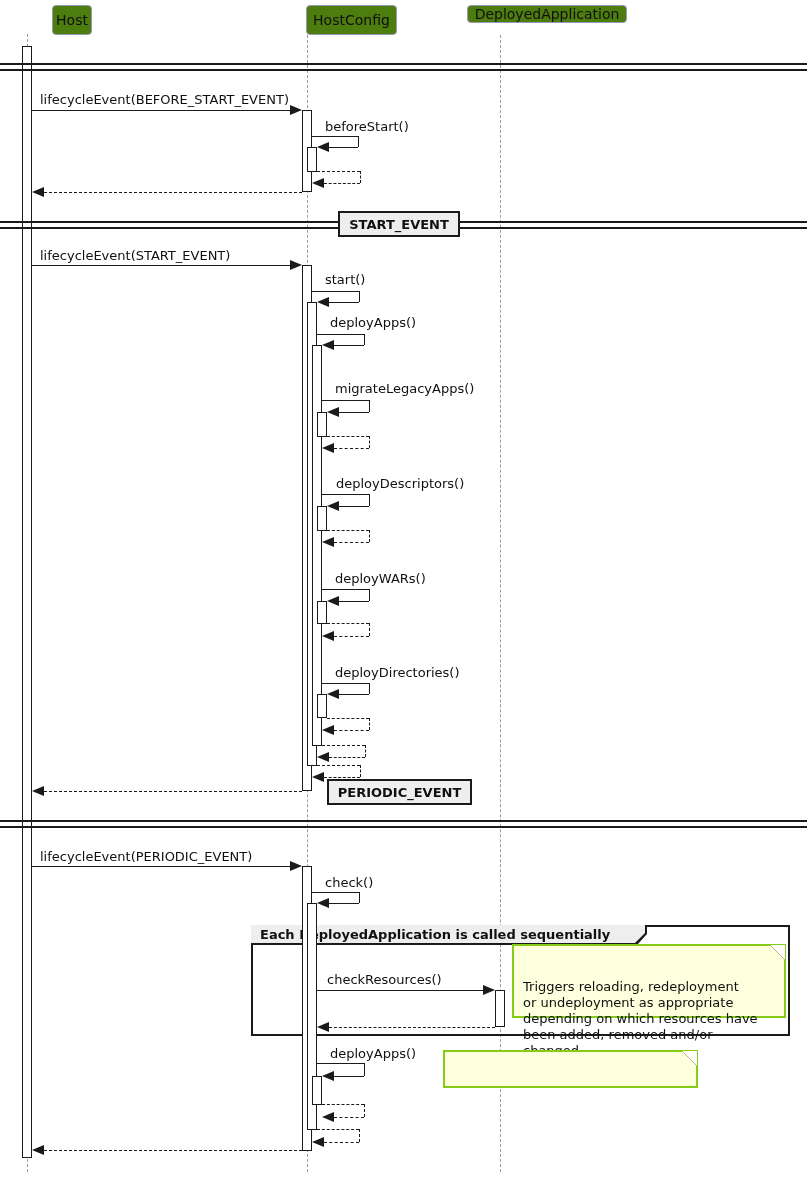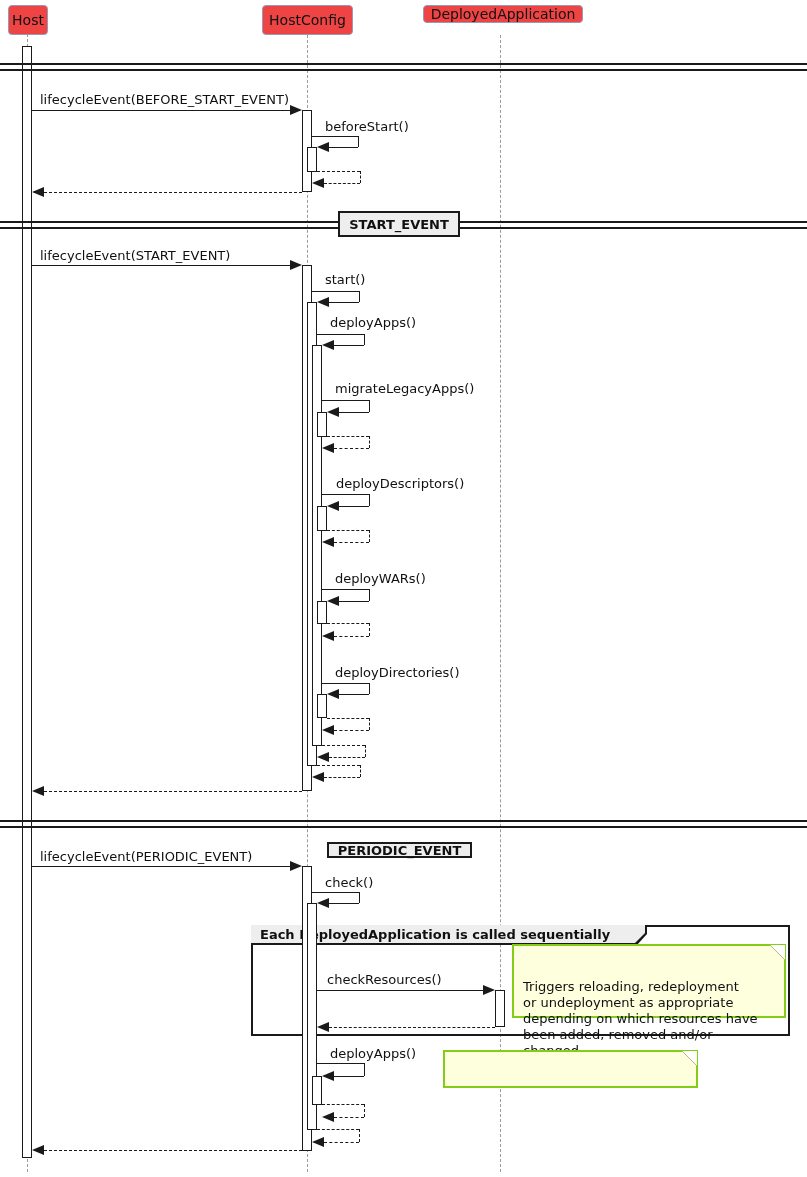--- a/index.html
+++ b/index.html
@@ -30,23 +30,23 @@
   .vl{position:absolute;width:0;border-left:1px solid #1a1a1a;z-index:5;}
   .hl.d{border-top-style:dashed;}
   .vl.d{border-left-style:dashed;}
   .ar{position:absolute;width:0;height:0;border-top:5px solid transparent;
       border-bottom:5px solid transparent;border-left:12px solid #1a1a1a;z-index:5;}
   .al{position:absolute;width:0;height:0;border-top:5px solid transparent;
       border-bottom:5px solid transparent;border-right:12px solid #1a1a1a;z-index:5;}
   .mlabel{position:absolute;font-size:13px;white-space:nowrap;z-index:5;}
 
   
-  .participant{position:absolute;background:#ef4444;border:1px solid #9898b8;border-radius:4px;
+  .participant{position:absolute;background:#4d7c0f;border:1px solid #9898b8;border-radius:4px;
                display:flex;align-items:center;justify-content:center;font-size:14px;z-index:6;
-               box-sizing:border-box;}
+               box-sizing:border-box;margin-left:44px;}
   .divbox{position:absolute;background:#eeeeee;border:2px solid #1a1a1a;display:flex;
           align-items:center;justify-content:center;font-weight:bold;font-size:13px;z-index:6;
           box-sizing:border-box;}
   .note{position:absolute;background:#FEFFDD;border:2px solid #84cc16;font-size:13px;
         line-height:16px;padding:17px 9px;white-space:pre-line;z-index:6;box-sizing:border-box;}
   .fold{position:absolute;top:-1px;right:-1px;z-index:7;}
 </style>
 </head>
 <body>
 
@@ -200,21 +200,21 @@
 
   <div class="hl d" style="left:317px;top:1129px;width:42px"></div>
   <div class="vl d" style="left:359px;top:1129px;height:13px"></div>
   <div class="hl d" style="left:324px;top:1142px;width:35px"></div>
   <div class="al" style="left:312px;top:1137px"></div>
 
   <div class="hl d" style="left:44px;top:1150px;width:258px"></div>
   <div class="al" style="left:32px;top:1145px"></div>
 
   <div class="divbox" style="left:338px;top:211px;width:122px;height:26px">START_EVENT</div>
-  <div class="divbox" style="left:327px;top:842px;width:145px;height:16px">PERIODIC_EVENT</div>
+  <div class="divbox" style="left:327px;top:779px;width:145px;height:26px">PERIODIC_EVENT</div>
 
   <div class="participant" style="left:8px;top:5px;width:40px;height:30px">Host</div>
   <div class="participant" style="left:262px;top:5px;width:91px;height:30px">HostConfig</div>
   <div class="participant" style="left:423px;top:5px;width:160px;height:18px">DeployedApplication</div>
 
   <div class="note" style="left:512px;top:944px;width:274px;height:74px">
     <span>Triggers reloading, redeployment
 or undeployment as appropriate
 depending on which resources have
 been added, removed and/or changed.</span>

